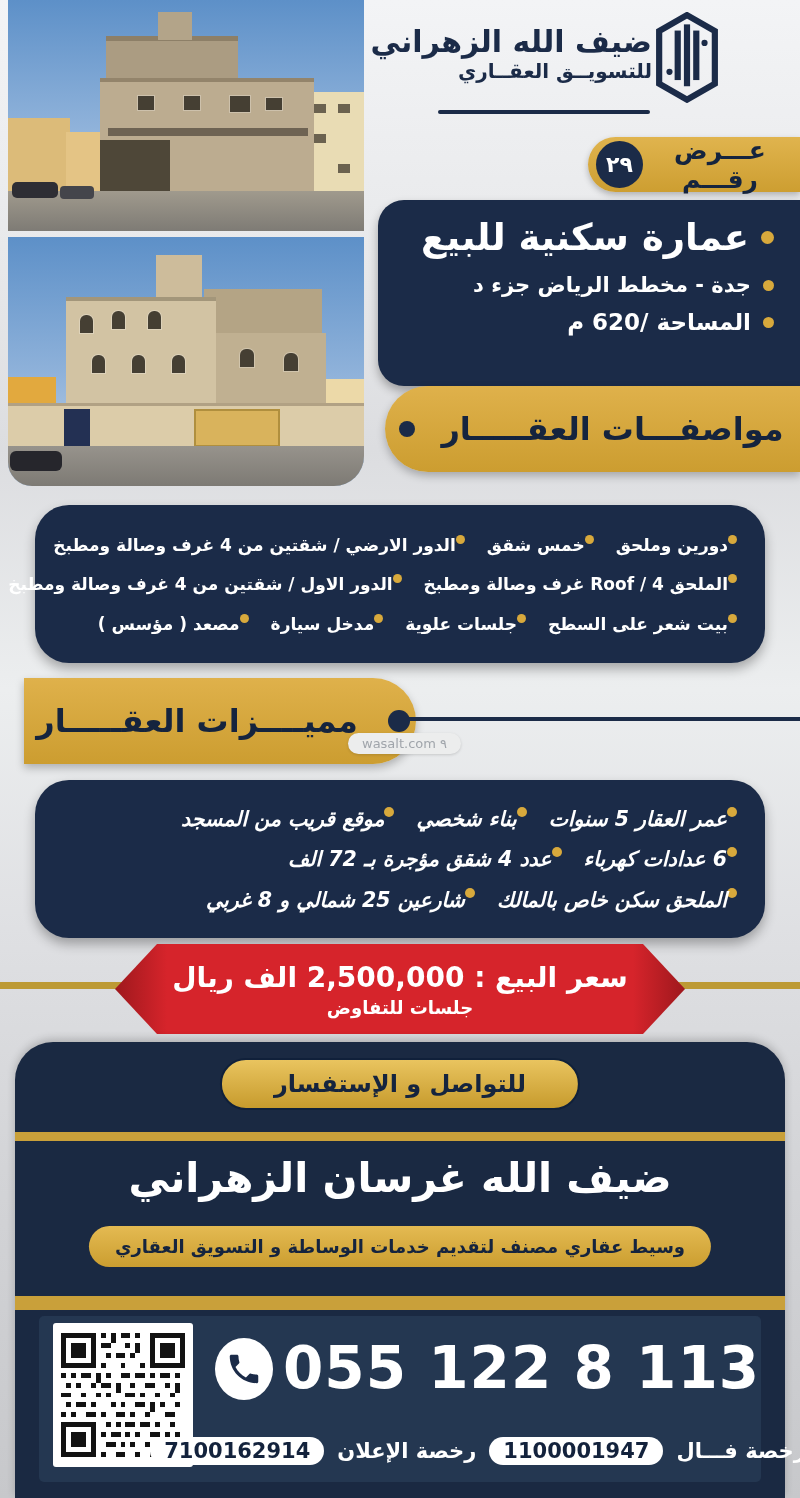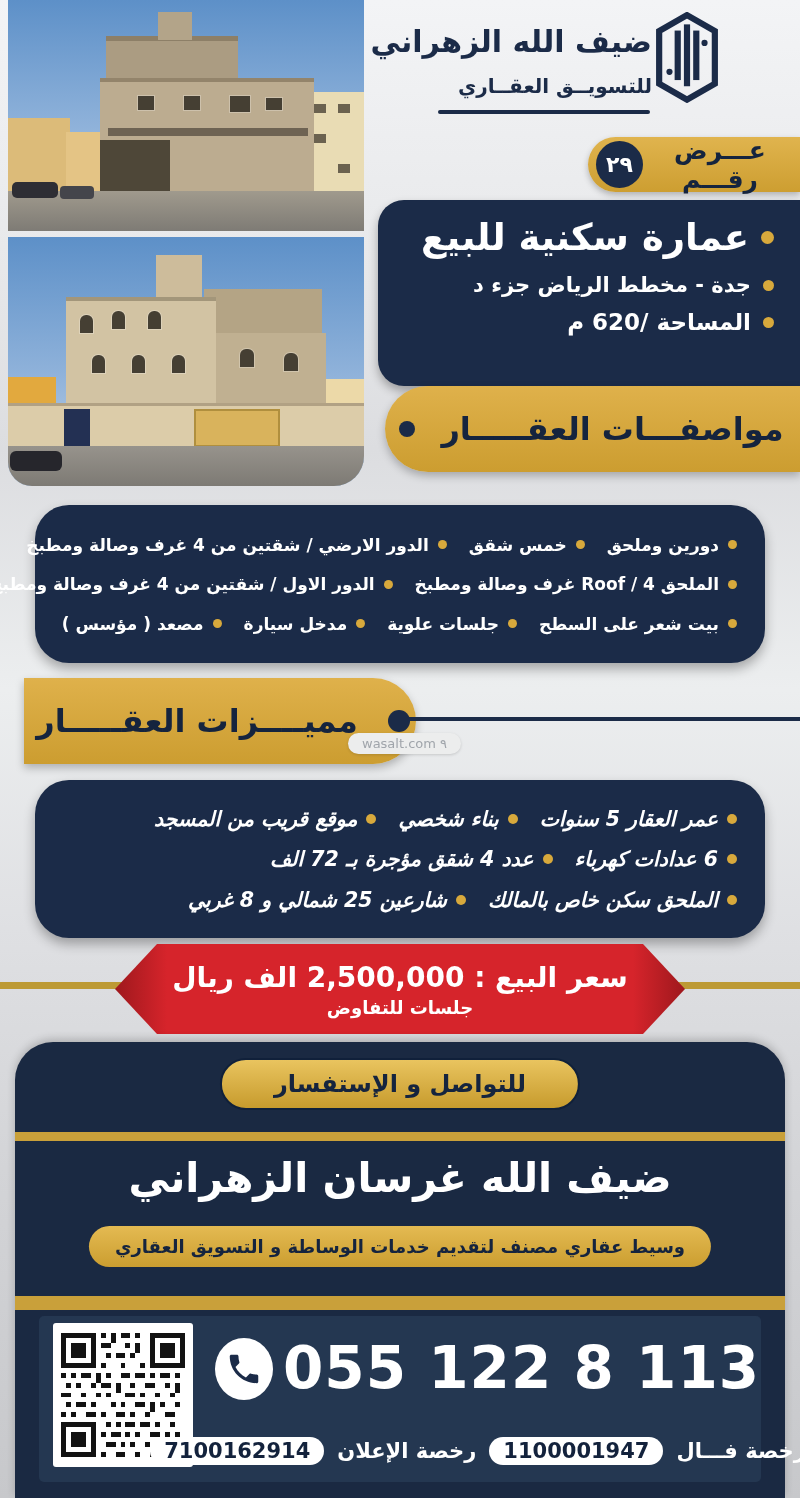--- a/index.html
+++ b/index.html
@@ -12,21 +12,21 @@
   .photo1 { top:0; height:231px; }
   .photo2 { top:237px; height:249px; border-radius:0 0 30px 24px; }
   .sky { position:absolute; inset:0; background:linear-gradient(180deg,#5d90c8 0%,#8fb2da 55%,#c2d3e6 100%); }
   .ground { position:absolute; left:0; right:0; bottom:0; background:linear-gradient(180deg,#a09a8d,#7e7b75); }
   .blk { position:absolute; }
   .win { position:absolute; background:#453f33; box-shadow:0 0 0 1px rgba(255,255,255,.25); }
 
   
   .brand-text { position:absolute; top:24px; right:148px; text-align:right; color:#1b2b48; direction:rtl; }
   .brand-line1 { font-size:30px; font-weight:bold; letter-spacing:-.5px; }
-  .brand-line2 { font-size:20px; font-weight:bold; margin-top:15px; }
+  .brand-line2 { font-size:20px; font-weight:bold; margin-top:0; }
   .brand-rule { position:absolute; top:110px; right:150px; width:212px; height:4px; background:#1b2b48; border-radius:2px; }
   .brand-logo { position:absolute; top:12px; right:80px; width:66px; height:100px; }
 
   
   .offer { position:absolute; top:137px; left:588px; right:0; height:55px;
     background:linear-gradient(180deg,#e0b44e,#cd9e31); border-radius:28px 0 0 28px;
     display:flex; align-items:center; box-shadow:0 3px 6px rgba(0,0,0,.25); }
   .offer-label { position:absolute; left:62px; right:10px; text-align:center;
     color:#15243e; font-weight:bold; font-size:25px; }
   .offer-num { position:absolute; left:8px; top:4px; width:47px; height:47px; border-radius:50%;
@@ -59,21 +59,21 @@
   .watermark { position:absolute; top:733px; left:348px; padding:3px 14px; background:#eceded;
     border-radius:12px; color:#a0a5ab; font-size:13px; direction:ltr; box-shadow:0 1px 3px rgba(0,0,0,.15); }
 
   
   .card { position:absolute; left:35px; width:730px; height:158px; background:#1b2b48;
     border-radius:34px; direction:rtl; display:flex; flex-direction:column;
     justify-content:space-evenly; padding:10px 28px; box-shadow:0 6px 12px rgba(0,0,0,.3); }
   .specscard { top:505px; }
   .featcard  { top:780px; }
   .crow { display:flex; align-items:center; gap:22px; }
-  .citem { display:flex; align-items:center; gap:9px; color:#fff; font-weight:bold; white-space:nowrap; }
+  .citem { display:flex; color:#fff; font-weight:bold; white-space:nowrap; }
   .specscard .citem { font-size:17px; }
   .featcard  .citem { font-size:20.5px;font-style:italic; }
   .bdot { width:9px; height:9px; border-radius:50%; background:#d8a93c; flex:none; }
   .featcard .bdot { width:10px; height:10px; }
 
   
   .goldline { position:absolute; top:982px; left:0; right:0; height:7px; background:#bd9a34; }
   .ribbon { position:absolute; top:944px; left:115px; width:570px; height:90px;
     background:linear-gradient(90deg,#9e181d 0px,#d6242b 52px,#d6242b 518px,#9e181d 570px);
     clip-path:polygon(42px 0,528px 0,570px 45px,528px 90px,42px 90px,0 45px);

